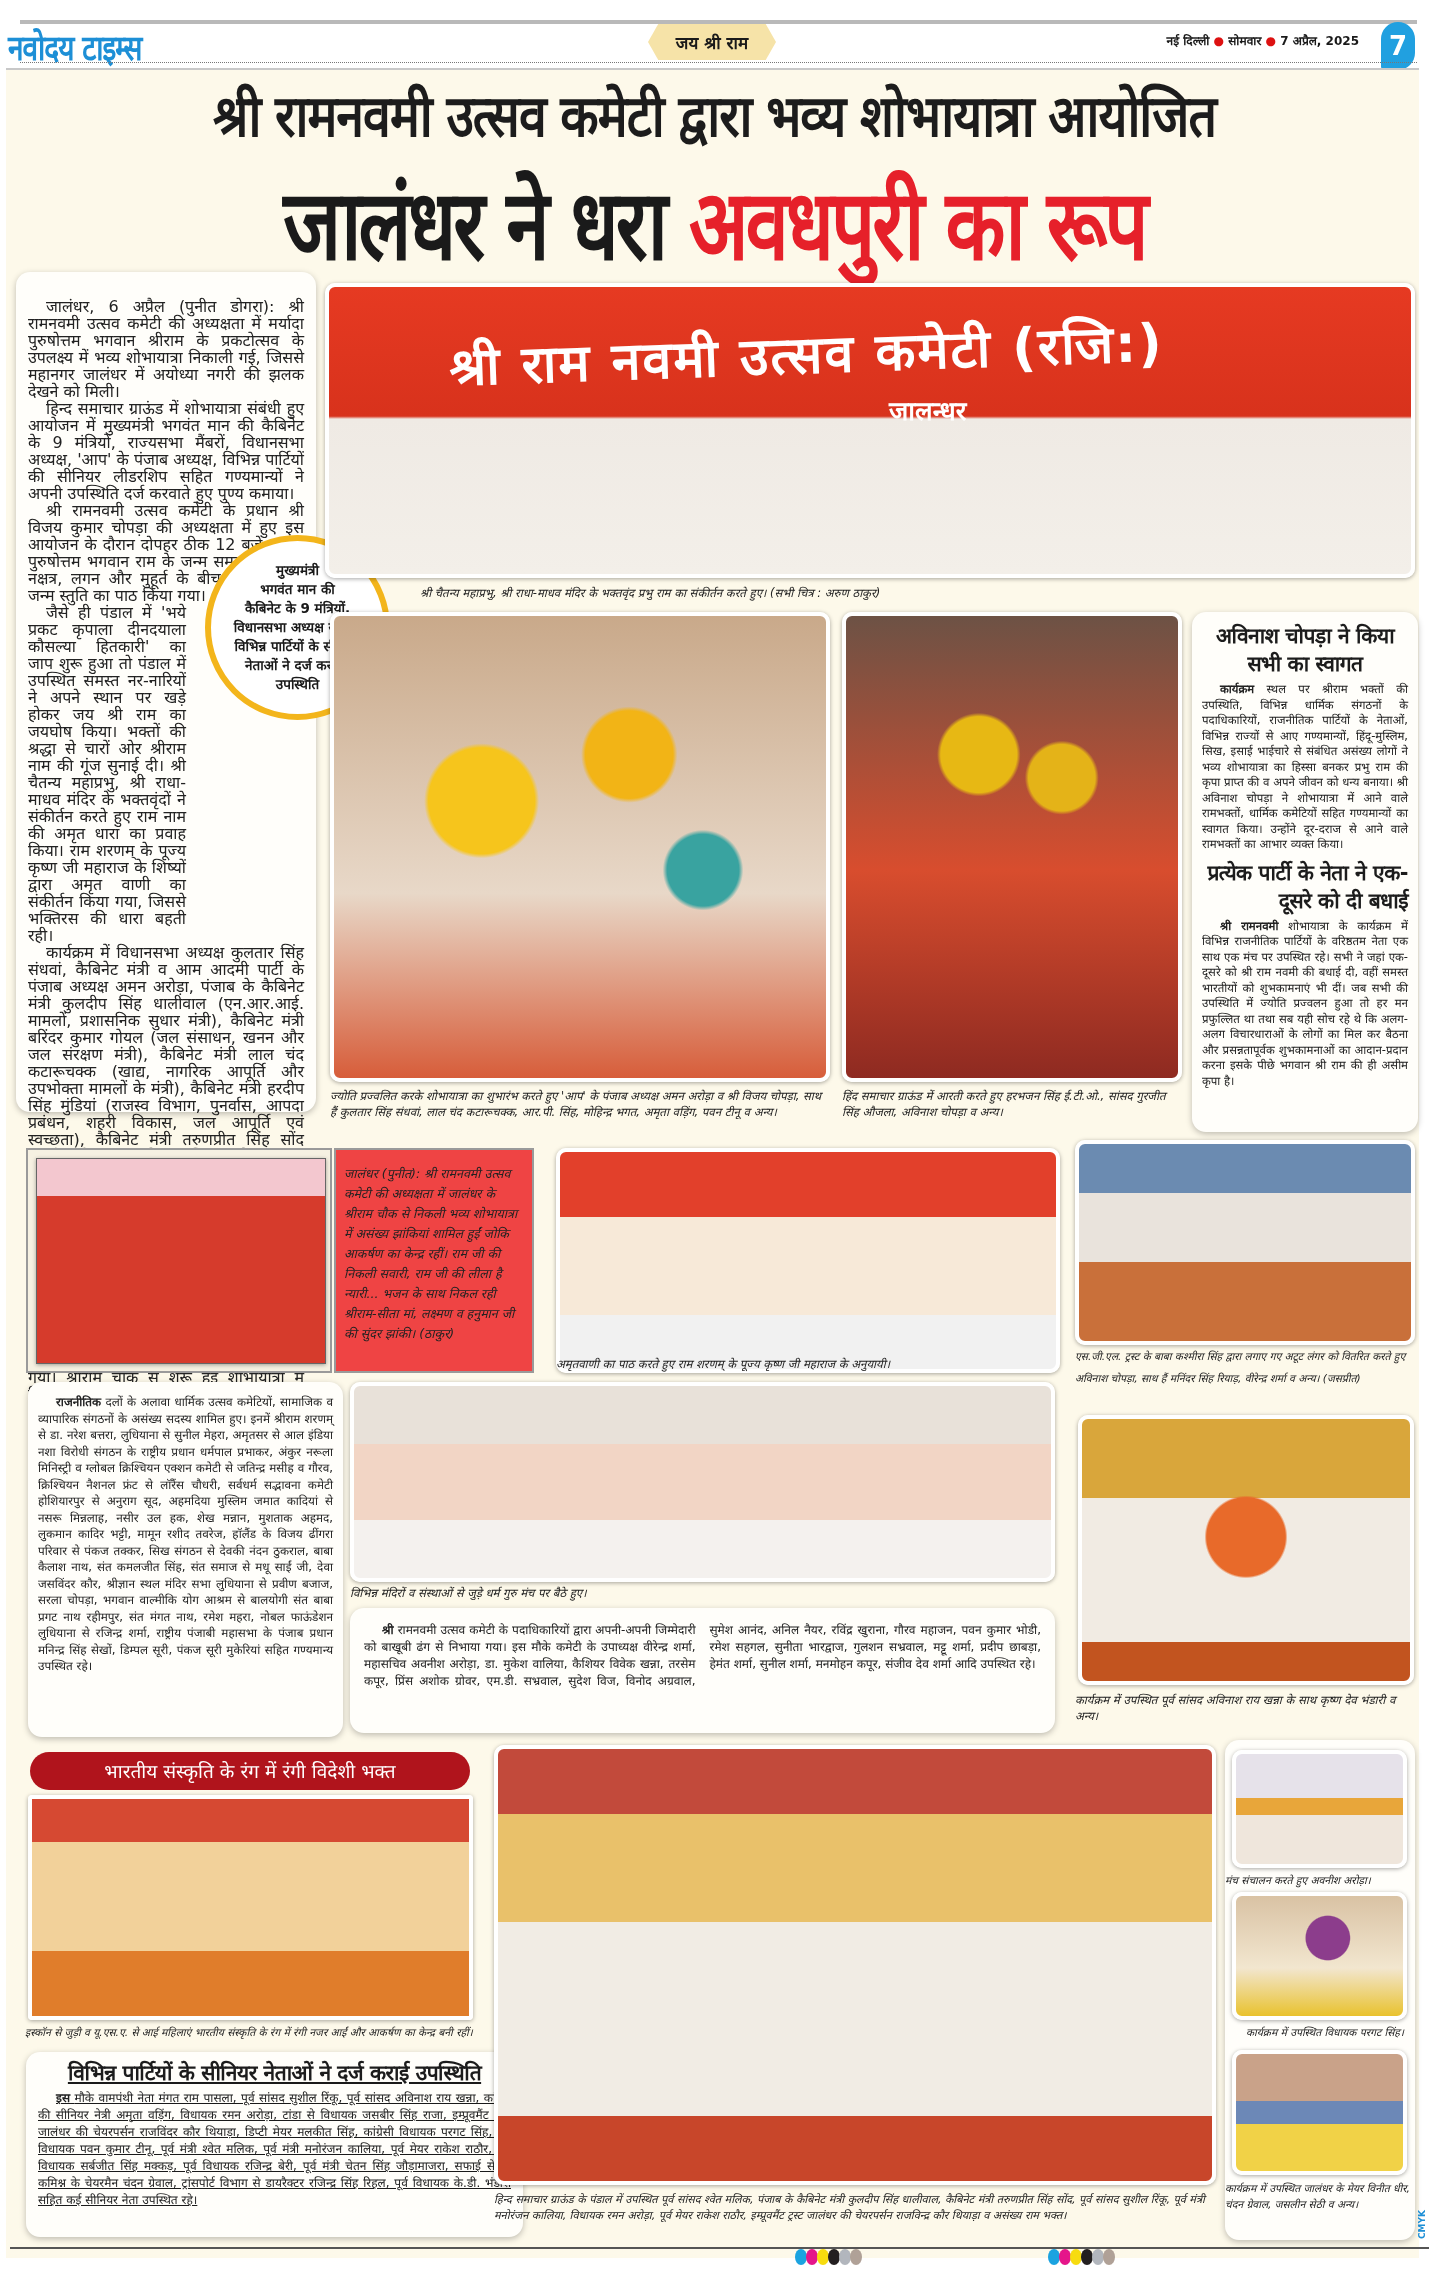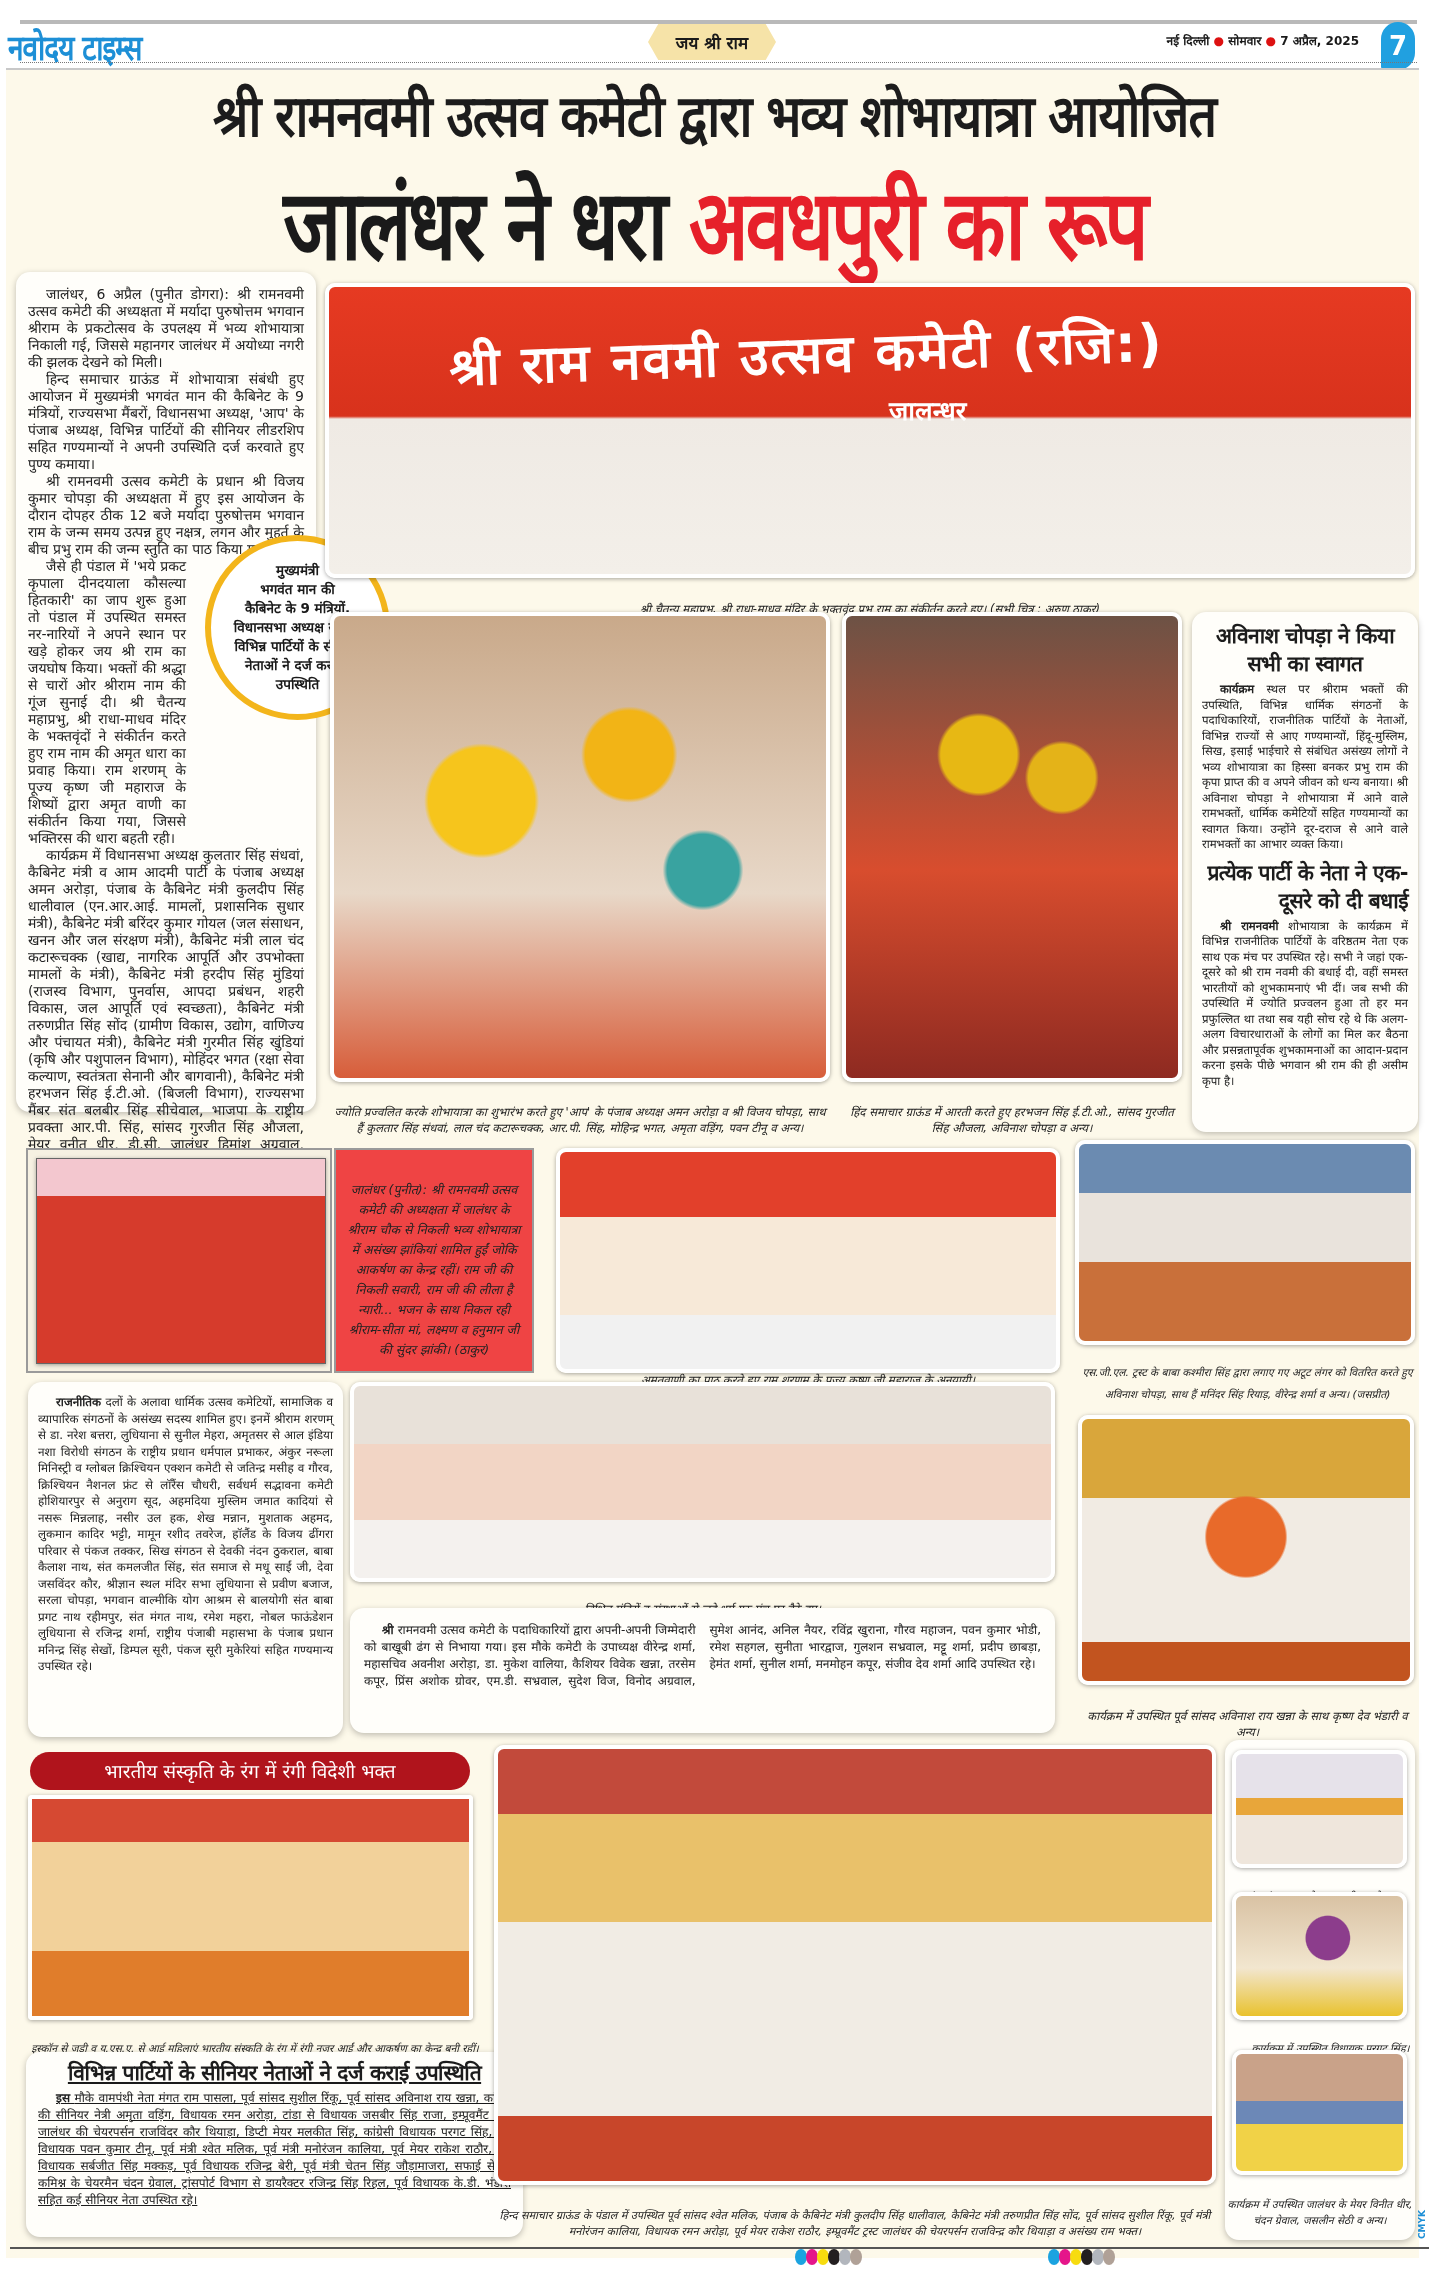--- a/index.html
+++ b/index.html
@@ -19,25 +19,25 @@
              border-radius: 18px 18px 18px 4px; font-size: 26px; font-weight: bold;
              display:flex; align-items:center; justify-content:center; }
   .page { left: 6px; right: 10px; top: 68px; height: 2190px; background: #fdf9ea; border-top: 2px solid #c8c8c8; }
   .headline1 { left: 0; right: 0; top: 80px; text-align: center; font-size: 50px; font-weight: bold;
                color: #1c1c1c; letter-spacing: -1px; font-family: "DejaVu Sans Condensed","DejaVu Sans", sans-serif;
                transform: scaleY(1.15); }
   .headline2 { left: 0; right: 0; top: 155px; text-align: center; font-size: 78px; font-weight: bold;
                letter-spacing: -3px; transform: scaleY(1.25); transform-origin: center top; }
   .headline2 .red { color: #e6202a; }
   .card { position: absolute; background: #fffefa; border-radius: 14px; box-shadow: 0 2px 6px rgba(0,0,0,0.25); }
-  .body-text { font-size: 14px; line-height: 17px; text-align: justify; color: #222; }
+  .body-text { font-size: 16px; line-height: 17px; text-align: justify; color: #222; margin-top: 12px; }
   .body-text p { text-indent: 18px; }
   .body-text b { font-weight: bold; }
   .photo { position: absolute; border-radius: 10px; overflow: hidden; box-shadow: 0 1px 4px rgba(0,0,0,0.35); border: 4px solid #fff; }
-  .caption { position: absolute; font-size: 11.5px; font-style: italic; text-align: center; color: #222; line-height: 16px; margin-top: 16px; }
+  .caption { position: absolute; font-size: 11.5px; font-style: italic; color: #222; line-height: 16px; }
   .subhead { font-weight: bold; text-align: center; color: #1c1c1c; letter-spacing: -0.5px; }
   .callout { position: absolute; left: 205px; top: 535px; width: 185px; height: 185px; border-radius: 50%;
              background: #fff; border: 6px solid #f3b51b; display:flex; flex-direction:column; align-items:center;
              justify-content:center; text-align:center; font-size: 13.5px; font-weight: bold; line-height: 19px; padding: 10px; }
   .banner-red { position: absolute; left: 30px; top: 1752px; width: 440px; height: 38px; background: #b0141c;
                 border-radius: 20px; color: #fff; font-size: 19px; display:flex; align-items:center; justify-content:center; }
   .colorbar { position: absolute; top: 2249px; display:flex; }
   .colorbar span { width: 12px; height: 16px; border-radius: 50%; margin-right: -1px; }
   .cmyk { position: absolute; right: 2px; top: 2210px; font-size: 9px; font-weight:bold; writing-mode: vertical-rl; transform: rotate(180deg); color:#1d8fd6; }
   

